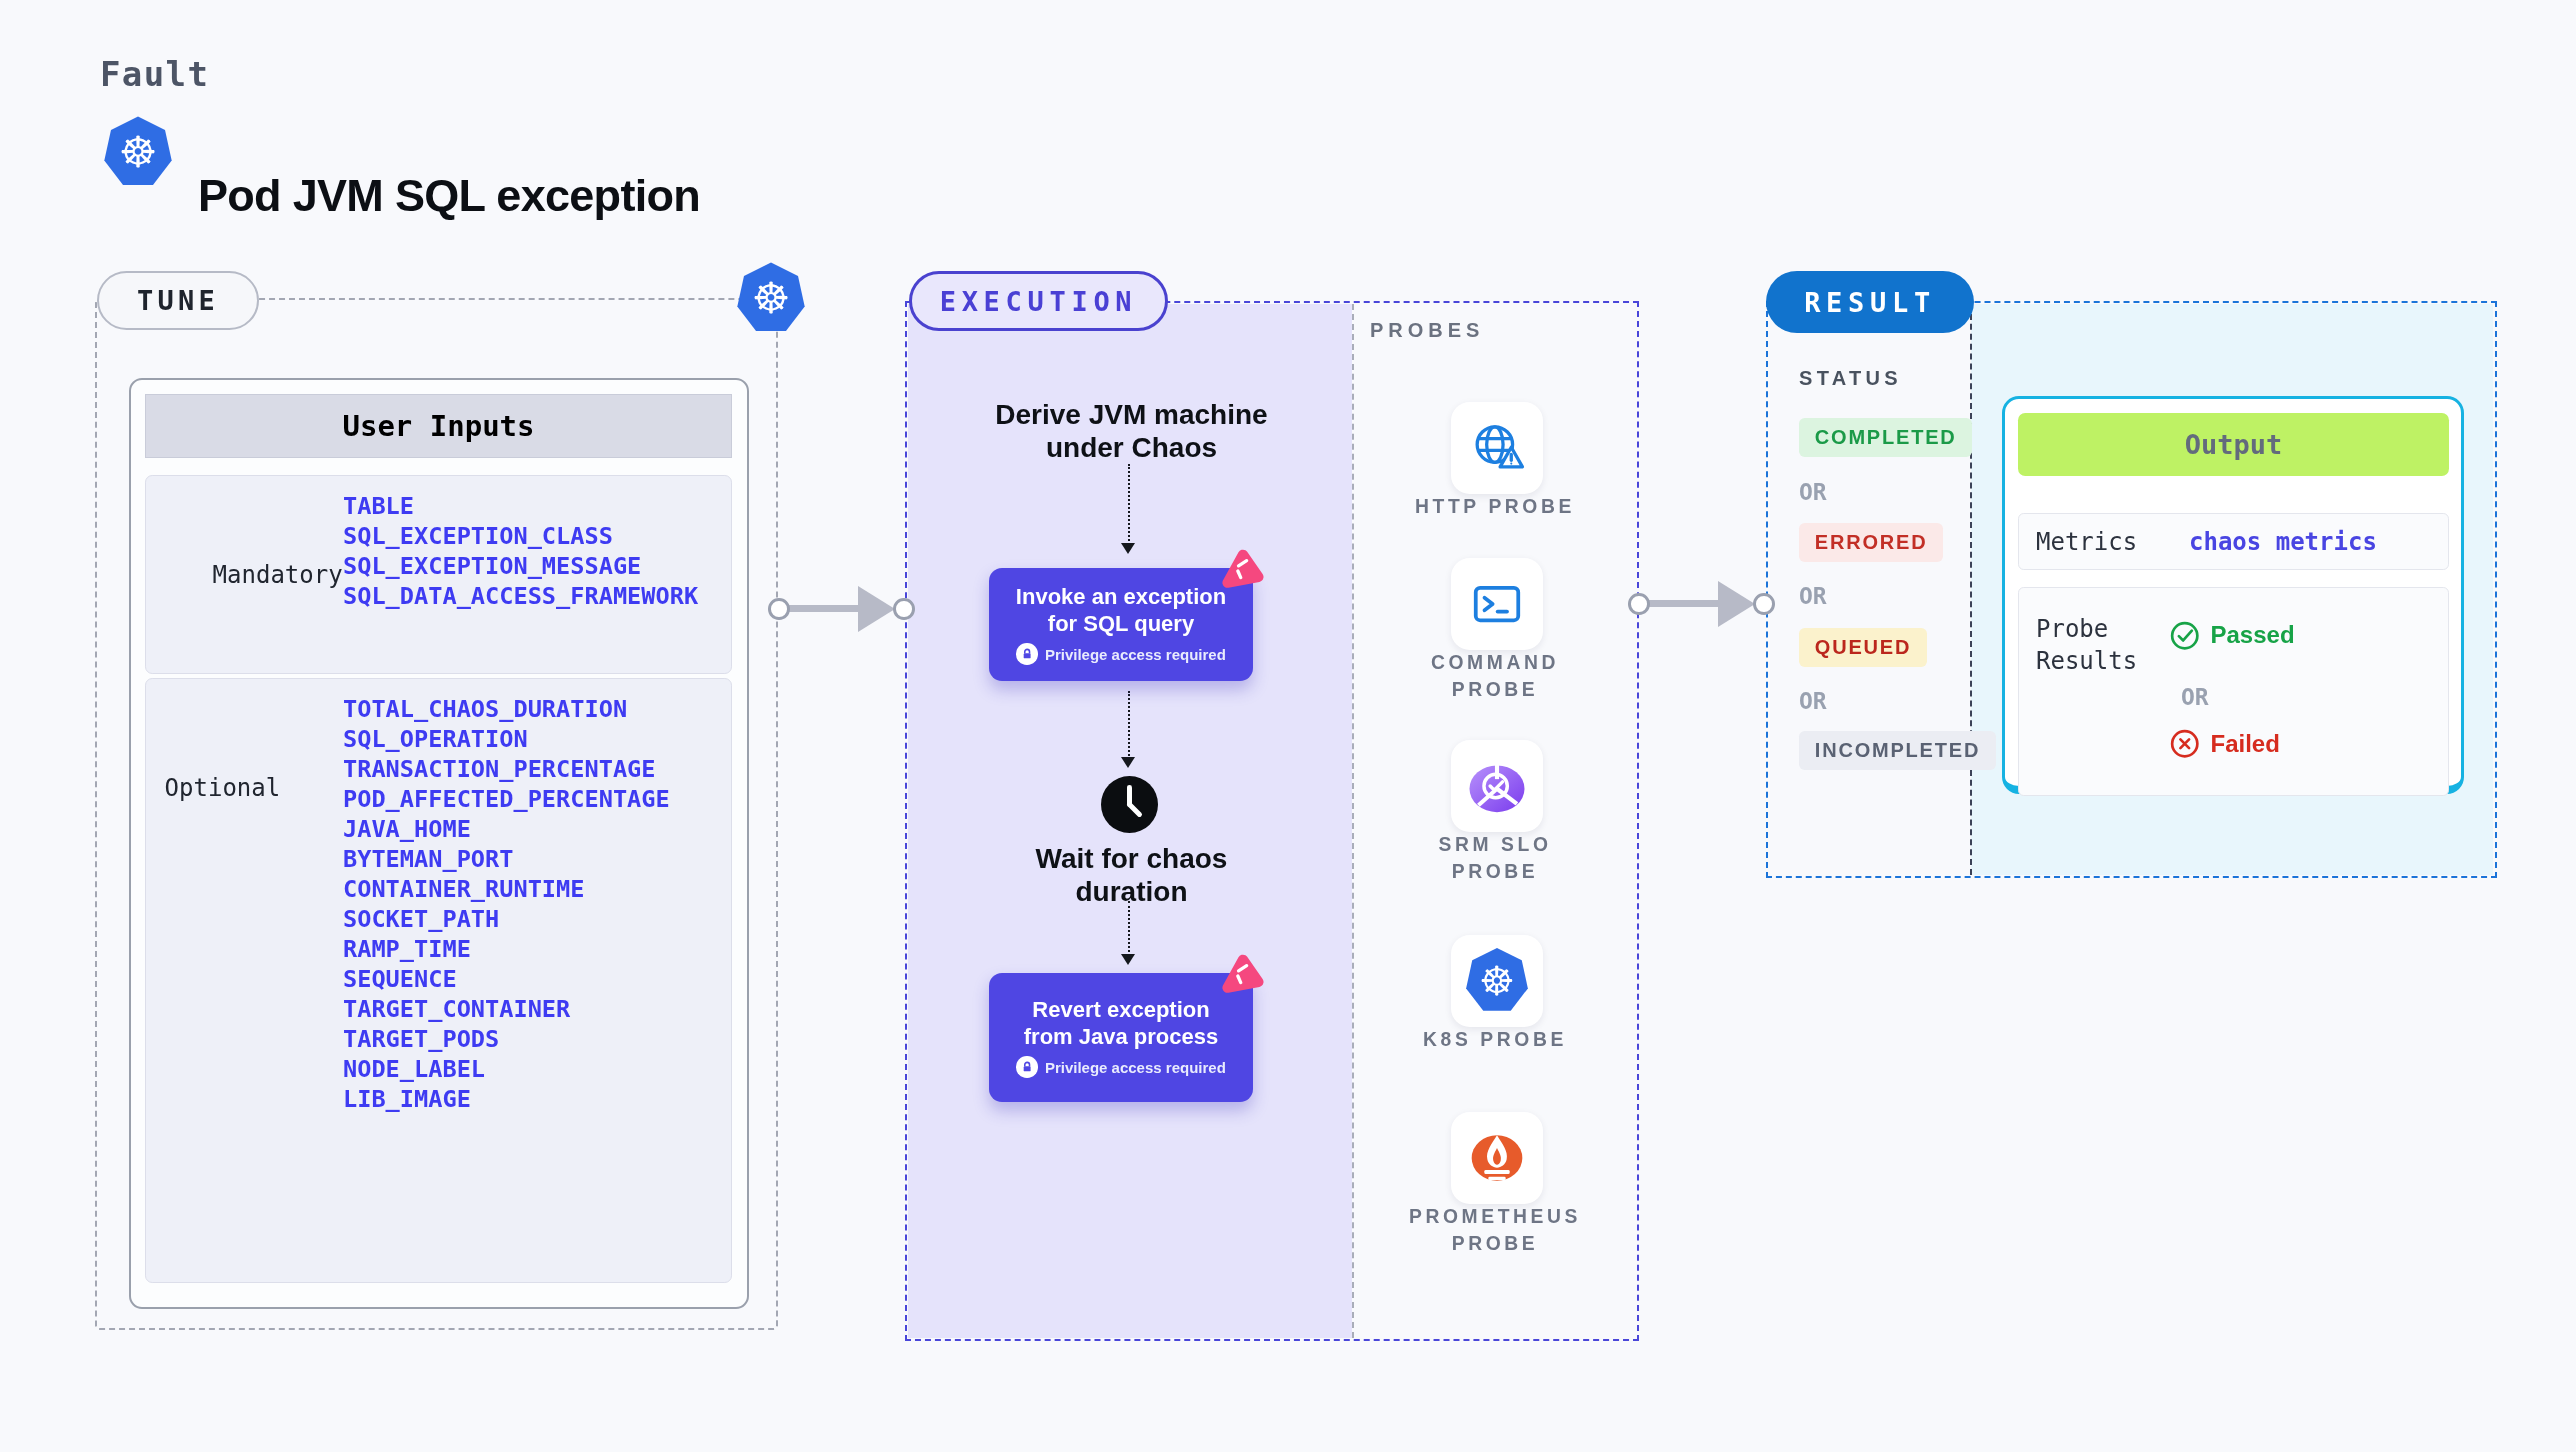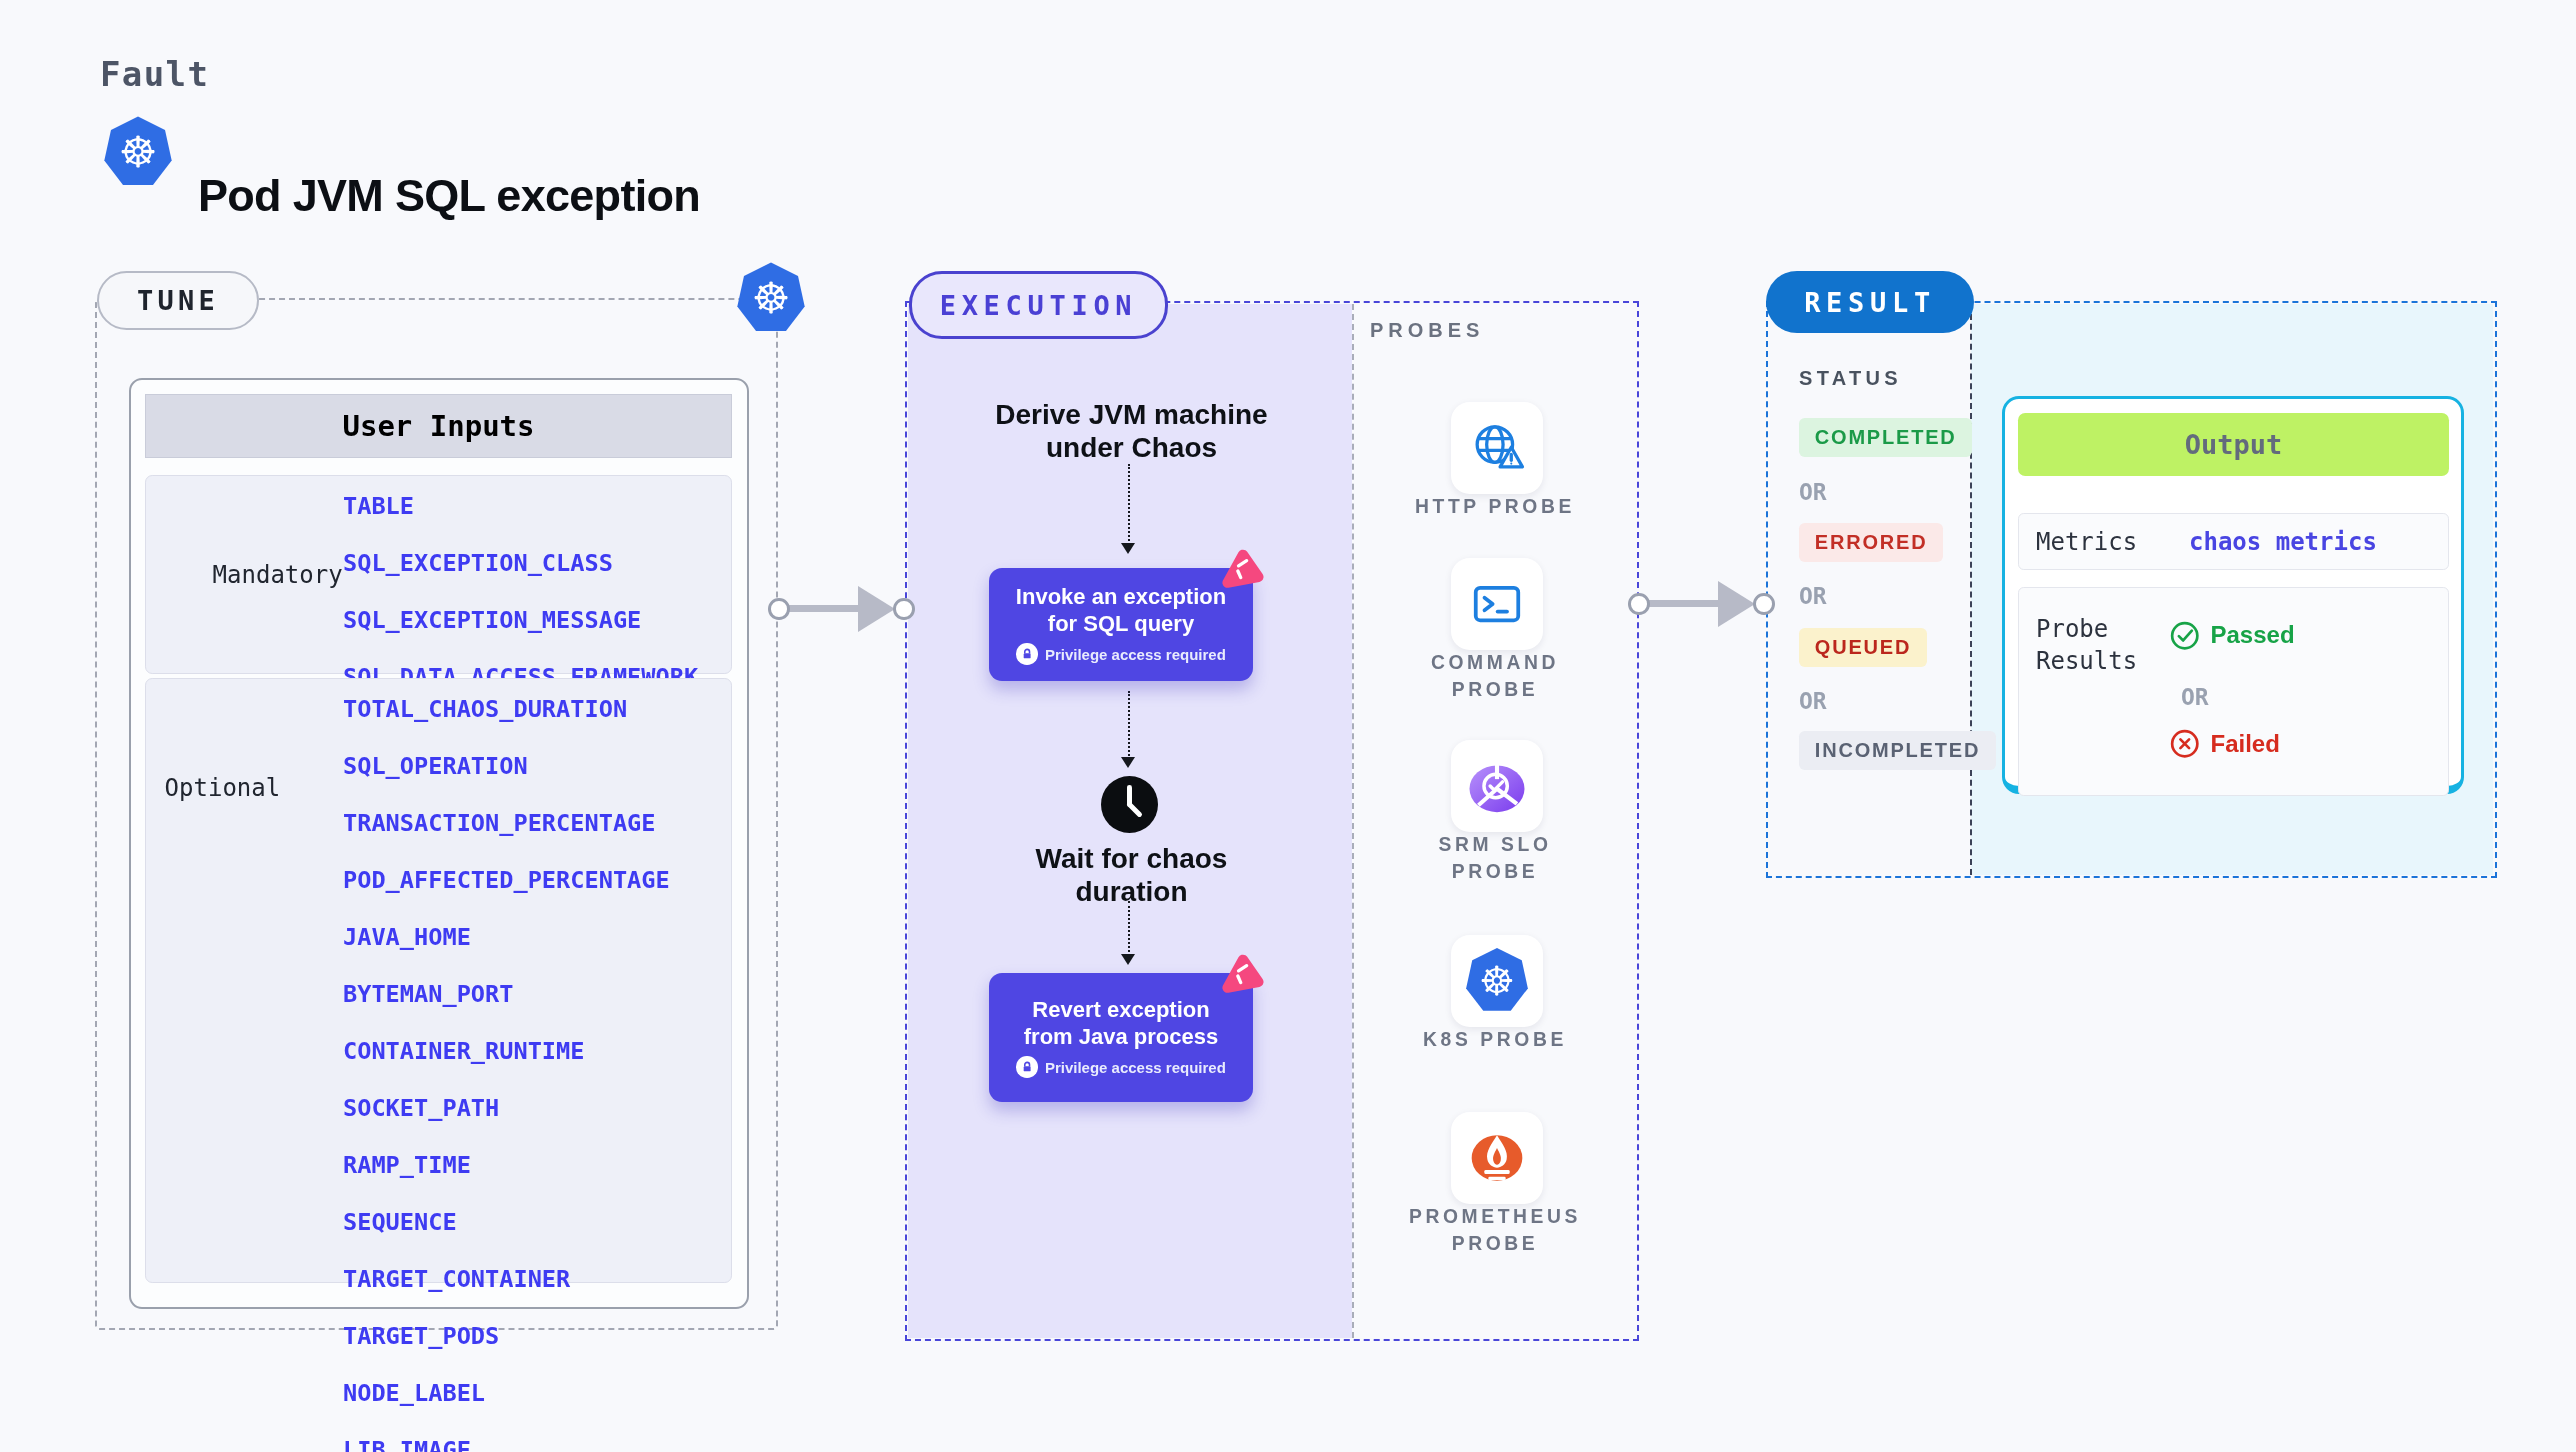--- a/index.html
+++ b/index.html
@@ -27,40 +27,40 @@
   .tune-k8s { left:735px; top:261px; width:72px; height:75px; z-index:3; }
   .ui-card { left:129px; top:378px; width:620px; height:931px; background:#fcfdfe; border:2.9px solid #9aa0ac; border-radius:13px; }
   .ui-header { left:145px; top:394px; width:587px; height:64px; background:#d9dbe6; border:1.4px solid #c9ccd9;
                border-radius:0; font-size:29px; font-weight:700; color:#000000; }
   .grp { background:#eef0f8; border:1.4px solid #dcdeea; border-radius:7.2px; }
   .grp-mand { left:145px; top:475px; width:587px; height:199px; }
   .grp-opt  { left:145px; top:678px; width:587px; height:605px; }
   .grp-label { font-size:24px; color:#20252f; }
   .lbl-mand { left:18.6px; top:50%; transform:translateY(-50%);padding-left:48px; }
   .lbl-opt  { left:18.6px; top:95px; }
-  .items { left:197px; display:flex; flex-direction:column; gap:31px; }
+  .items { left:197px; display:flex; flex-direction:column; gap:4px; }
   .items div { font-size:23.6px; line-height:26px; font-weight:700; color:#3e3bf2; }
   .items-mand { top:17px; }
   .items-opt { top:17px; }
 
   
   .garrow { width:146px; height:72px; z-index:5; }
   .garrow .line { position:absolute; left:13px; top:32px; width:80px; height:7.2px; background:#b7bac7; }
   .garrow .tri { position:absolute; left:90px; top:13px; width:0; height:0;
                  border-top:23px solid transparent; border-bottom:23px solid transparent; border-left:37px solid #b7bac7; }
   .garrow .ring { position:absolute; top:25px; width:21.5px; height:21.5px; border-radius:50%; background:#fff; border:3.6px solid #9aa0af; }
   .ring-start { left:0; } .ring-end { left:125px; }
   .arrow1 { left:768px; top:573px; }
   .arrow2 { left:1628px; top:568px; }
 
   
   .exec-box { left:905px; top:301px; width:734px; height:1040px; border:2.9px dashed #4946d9; }
   .exec-purple { left:908px; top:304px; width:444px; height:1034px; background:#e5e3fb; }
   .exec-sep { left:1352px; top:304px; height:1034px; width:0; border-left:2.1px dashed #a9adb9; }
-  .exec-pill { left:909px; top:271px; width:259px; height:68px; background:#e9e7fc; border:3.6px solid #4a42cf;
+  .exec-pill { left:909px; top:271px; width:259px; height:60px; background:#e9e7fc; border:3.6px solid #4a42cf;
                border-radius:33px; font-size:27px; font-weight:700; letter-spacing:5.7px; color:#4a40d4; z-index:3; }
   .step-text { width:411px; left:926px; text-align:center; font-size:28px; font-weight:800; color:#0e1116; line-height:1.18; }
   .step-derive { top:398px; }
   .step-wait { top:842px; }
   .dotarrow { width:0; border-left:2.9px dotted #15181d; }
   .dotarrow::after { content:""; position:absolute; left:-8.6px; bottom:-11.5px;
                      border:7.2px solid transparent; border-top:11.5px solid #15181d; }
   .da1 { left:1128px; top:464px; height:85px; }
   .da2 { left:1128px; top:691px; height:72px; }
   .da3 { left:1128px; top:901px; height:59px; }

